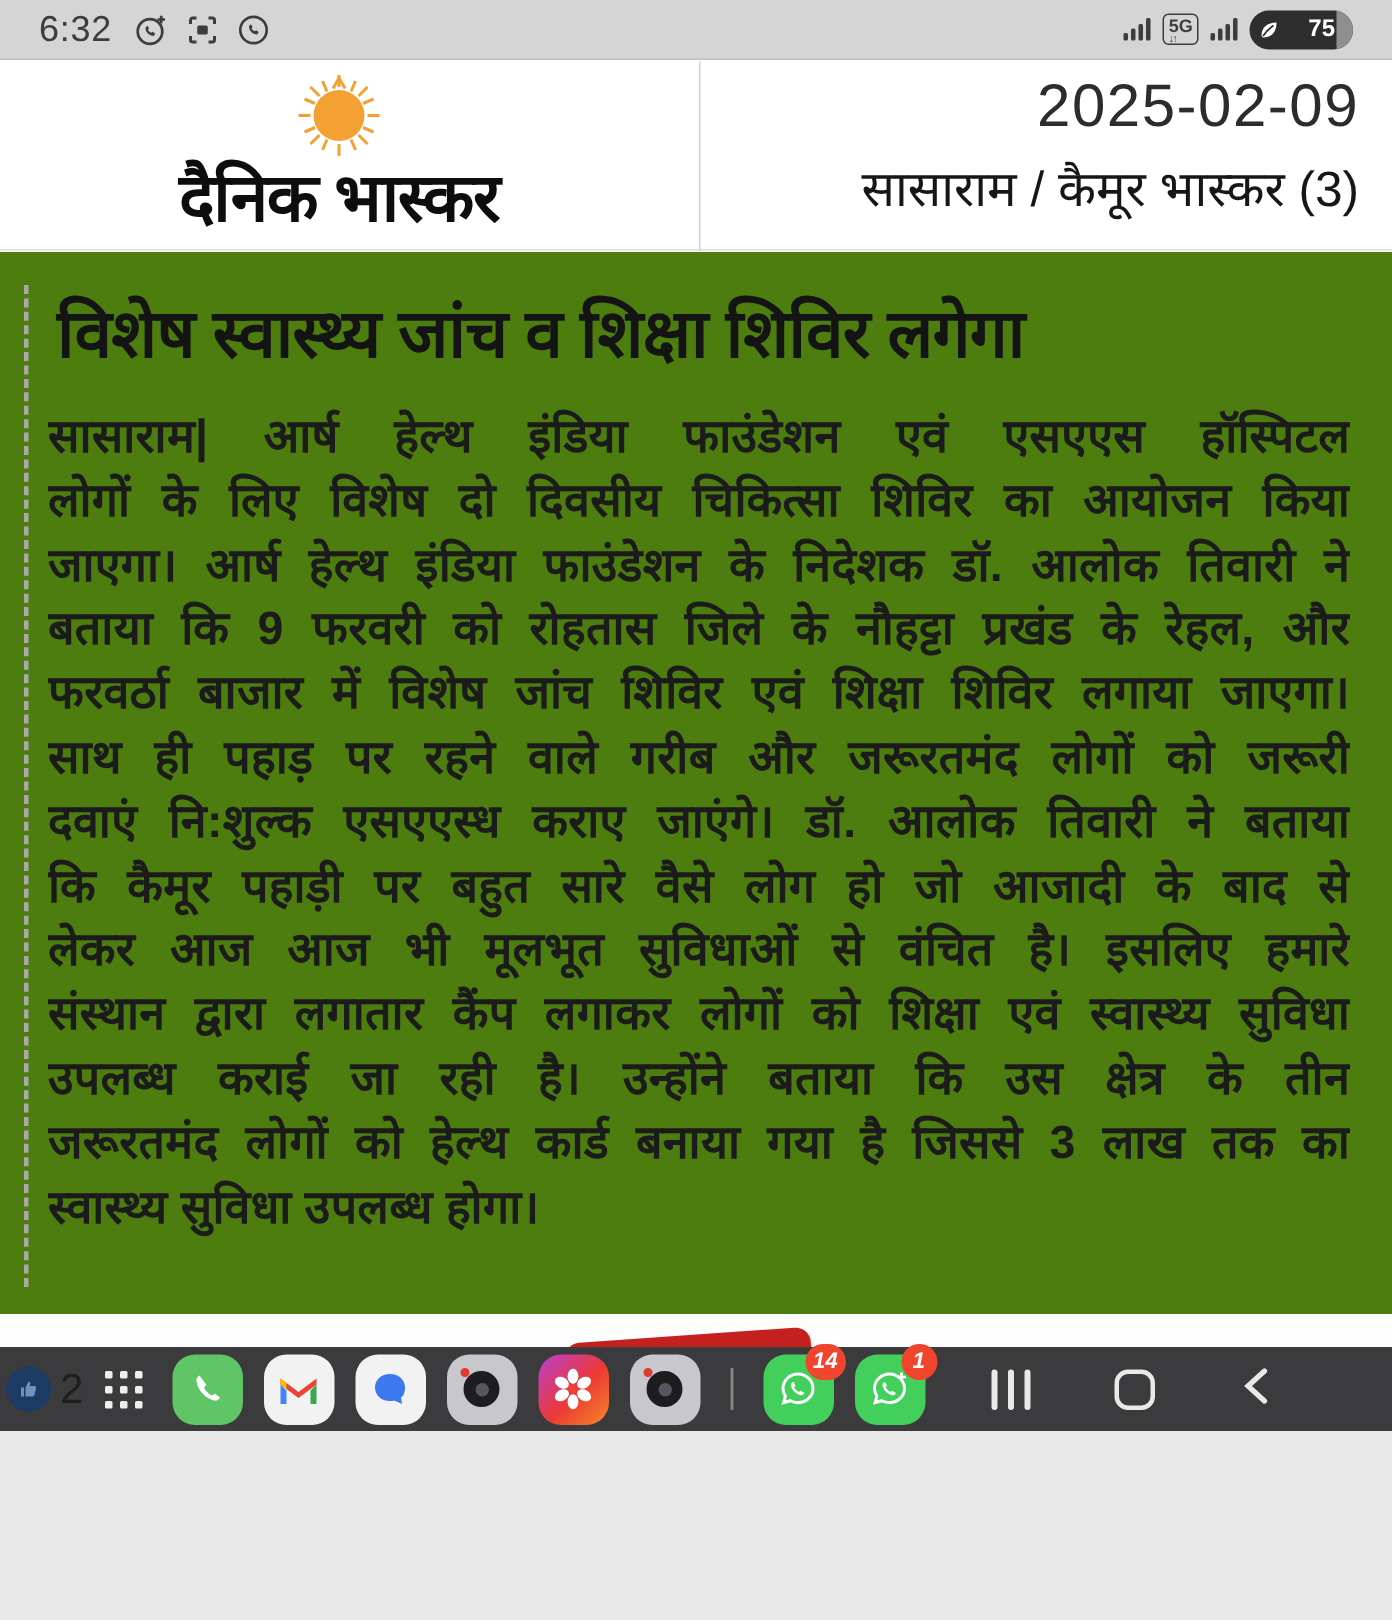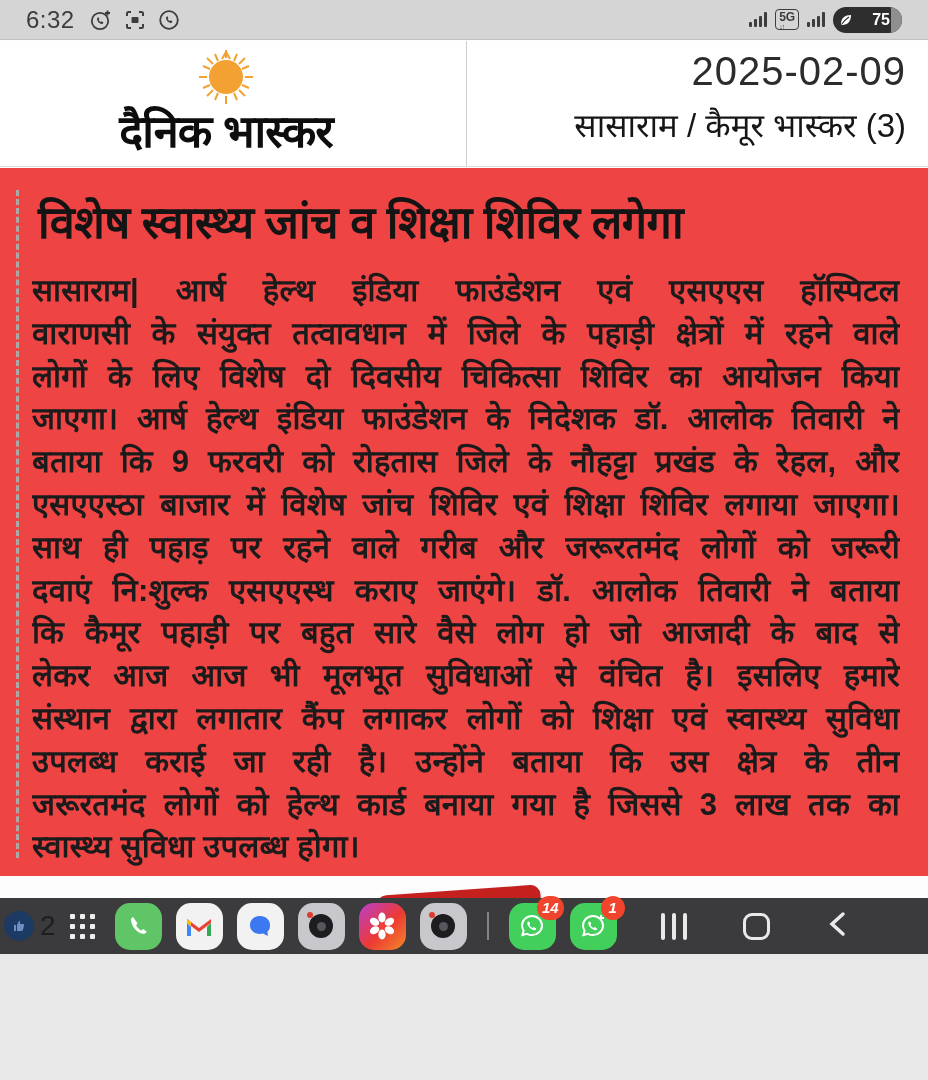--- a/index.html
+++ b/index.html
@@ -42,21 +42,21 @@
   .header { position:absolute; top:41px; left:0; right:0; height:126px; background:#fff; border-bottom:1px solid #dcdcdc; }
   .hdr-divider { position:absolute; left:466px; top:0; height:126px; width:1px; background:#cfcfcf; }
   .brand { position:absolute; left:88px; top:6px; width:276px; text-align:center; }
   .sun { display:block; margin:0 auto -8px auto; }
   .brand-text { font-size:45px; font-weight:800; color:#0d0d0d; letter-spacing:-1px; white-space:nowrap; }
   .hdr-right { position:absolute; right:22px; top:8px; text-align:right; color:#222; }
   .hdr-date { font-size:40px; font-weight:500; color:#2c2c2c; letter-spacing:1px; }
   .hdr-edition { font-size:33px; font-weight:500; color:#161616; margin-top:8px; white-space:nowrap; }
 
   
-  .clip { position:absolute; top:168px; left:0; right:0; height:708px; background:#ef4444; }
+  .clip { position:absolute; top:168px; left:0; right:0; height:708px; background:#4d7c0f; }
   .clip-edge { position:absolute; left:16px; top:22px; height:668px; width:0; border-left:3px dashed #a9a9a9; }
   .headline {
     position:absolute; left:38px; top:22px; right:30px;
     font-size:45px; font-weight:800; color:#141414; white-space:nowrap; letter-spacing:-0.5px;
   }
   .body-text { position:absolute; left:32px; right:28px; top:102px; }
   .article-line {
     font-size:31px; font-weight:700; color:#1b1b1b;
     line-height:42.8px; text-align:justify; text-align-last:justify;
     letter-spacing:0.2px; white-space:nowrap; overflow:hidden;
@@ -206,25 +206,24 @@
       <div class="hdr-date">2025-02-09</div>
       <div class="hdr-edition">सासाराम / कैमूर भास्कर (3)</div>
     </div>
   </div>
 
   <div class="clip">
     <div class="clip-edge"></div>
     <div class="headline">विशेष स्वास्थ्य जांच व शिक्षा शिविर लगेगा</div>
     <div class="body-text">
       <div class="article-line">सासाराम|  आर्ष हेल्थ इंडिया फाउंडेशन एवं एसएएस हॉस्पिटल</div>
-      <div class="article-line">वाराणसी के संयुक्त तत्वावधान में जिले के पहाड़ी क्षेत्रों में रहने वाले</div>
       <div class="article-line">लोगों के लिए विशेष दो दिवसीय चिकित्सा शिविर का आयोजन किया</div>
       <div class="article-line">जाएगा। आर्ष हेल्थ इंडिया फाउंडेशन के निदेशक डॉ. आलोक तिवारी ने</div>
       <div class="article-line">बताया कि 9 फरवरी को रोहतास जिले के नौहट्टा प्रखंड के रेहल, और</div>
-      <div class="article-line">एसएएस्ठा बाजार में विशेष जांच शिविर एवं शिक्षा शिविर लगाया जाएगा।</div>
+      <div class="article-line">फरवर्ठा बाजार में विशेष जांच शिविर एवं शिक्षा शिविर लगाया जाएगा।</div>
       <div class="article-line">साथ ही पहाड़ पर रहने वाले गरीब और जरूरतमंद लोगों को जरूरी</div>
       <div class="article-line">दवाएं नि:शुल्क एसएएस्ध कराए जाएंगे। डॉ. आलोक तिवारी ने बताया</div>
       <div class="article-line">कि कैमूर पहाड़ी पर बहुत सारे वैसे लोग हो जो आजादी के बाद से</div>
       <div class="article-line">लेकर आज आज भी मूलभूत सुविधाओं से वंचित है। इसलिए हमारे</div>
       <div class="article-line">संस्थान द्वारा लगातार कैंप लगाकर लोगों को शिक्षा एवं स्वास्थ्य सुविधा</div>
       <div class="article-line">उपलब्ध कराई जा रही है। उन्होंने बताया कि उस क्षेत्र के तीन</div>
       <div class="article-line">जरूरतमंद लोगों को हेल्थ कार्ड बनाया गया है जिससे 3 लाख तक का</div>
       <div class="article-line last">स्वास्थ्य सुविधा उपलब्ध होगा।</div>
     </div>
   </div>

